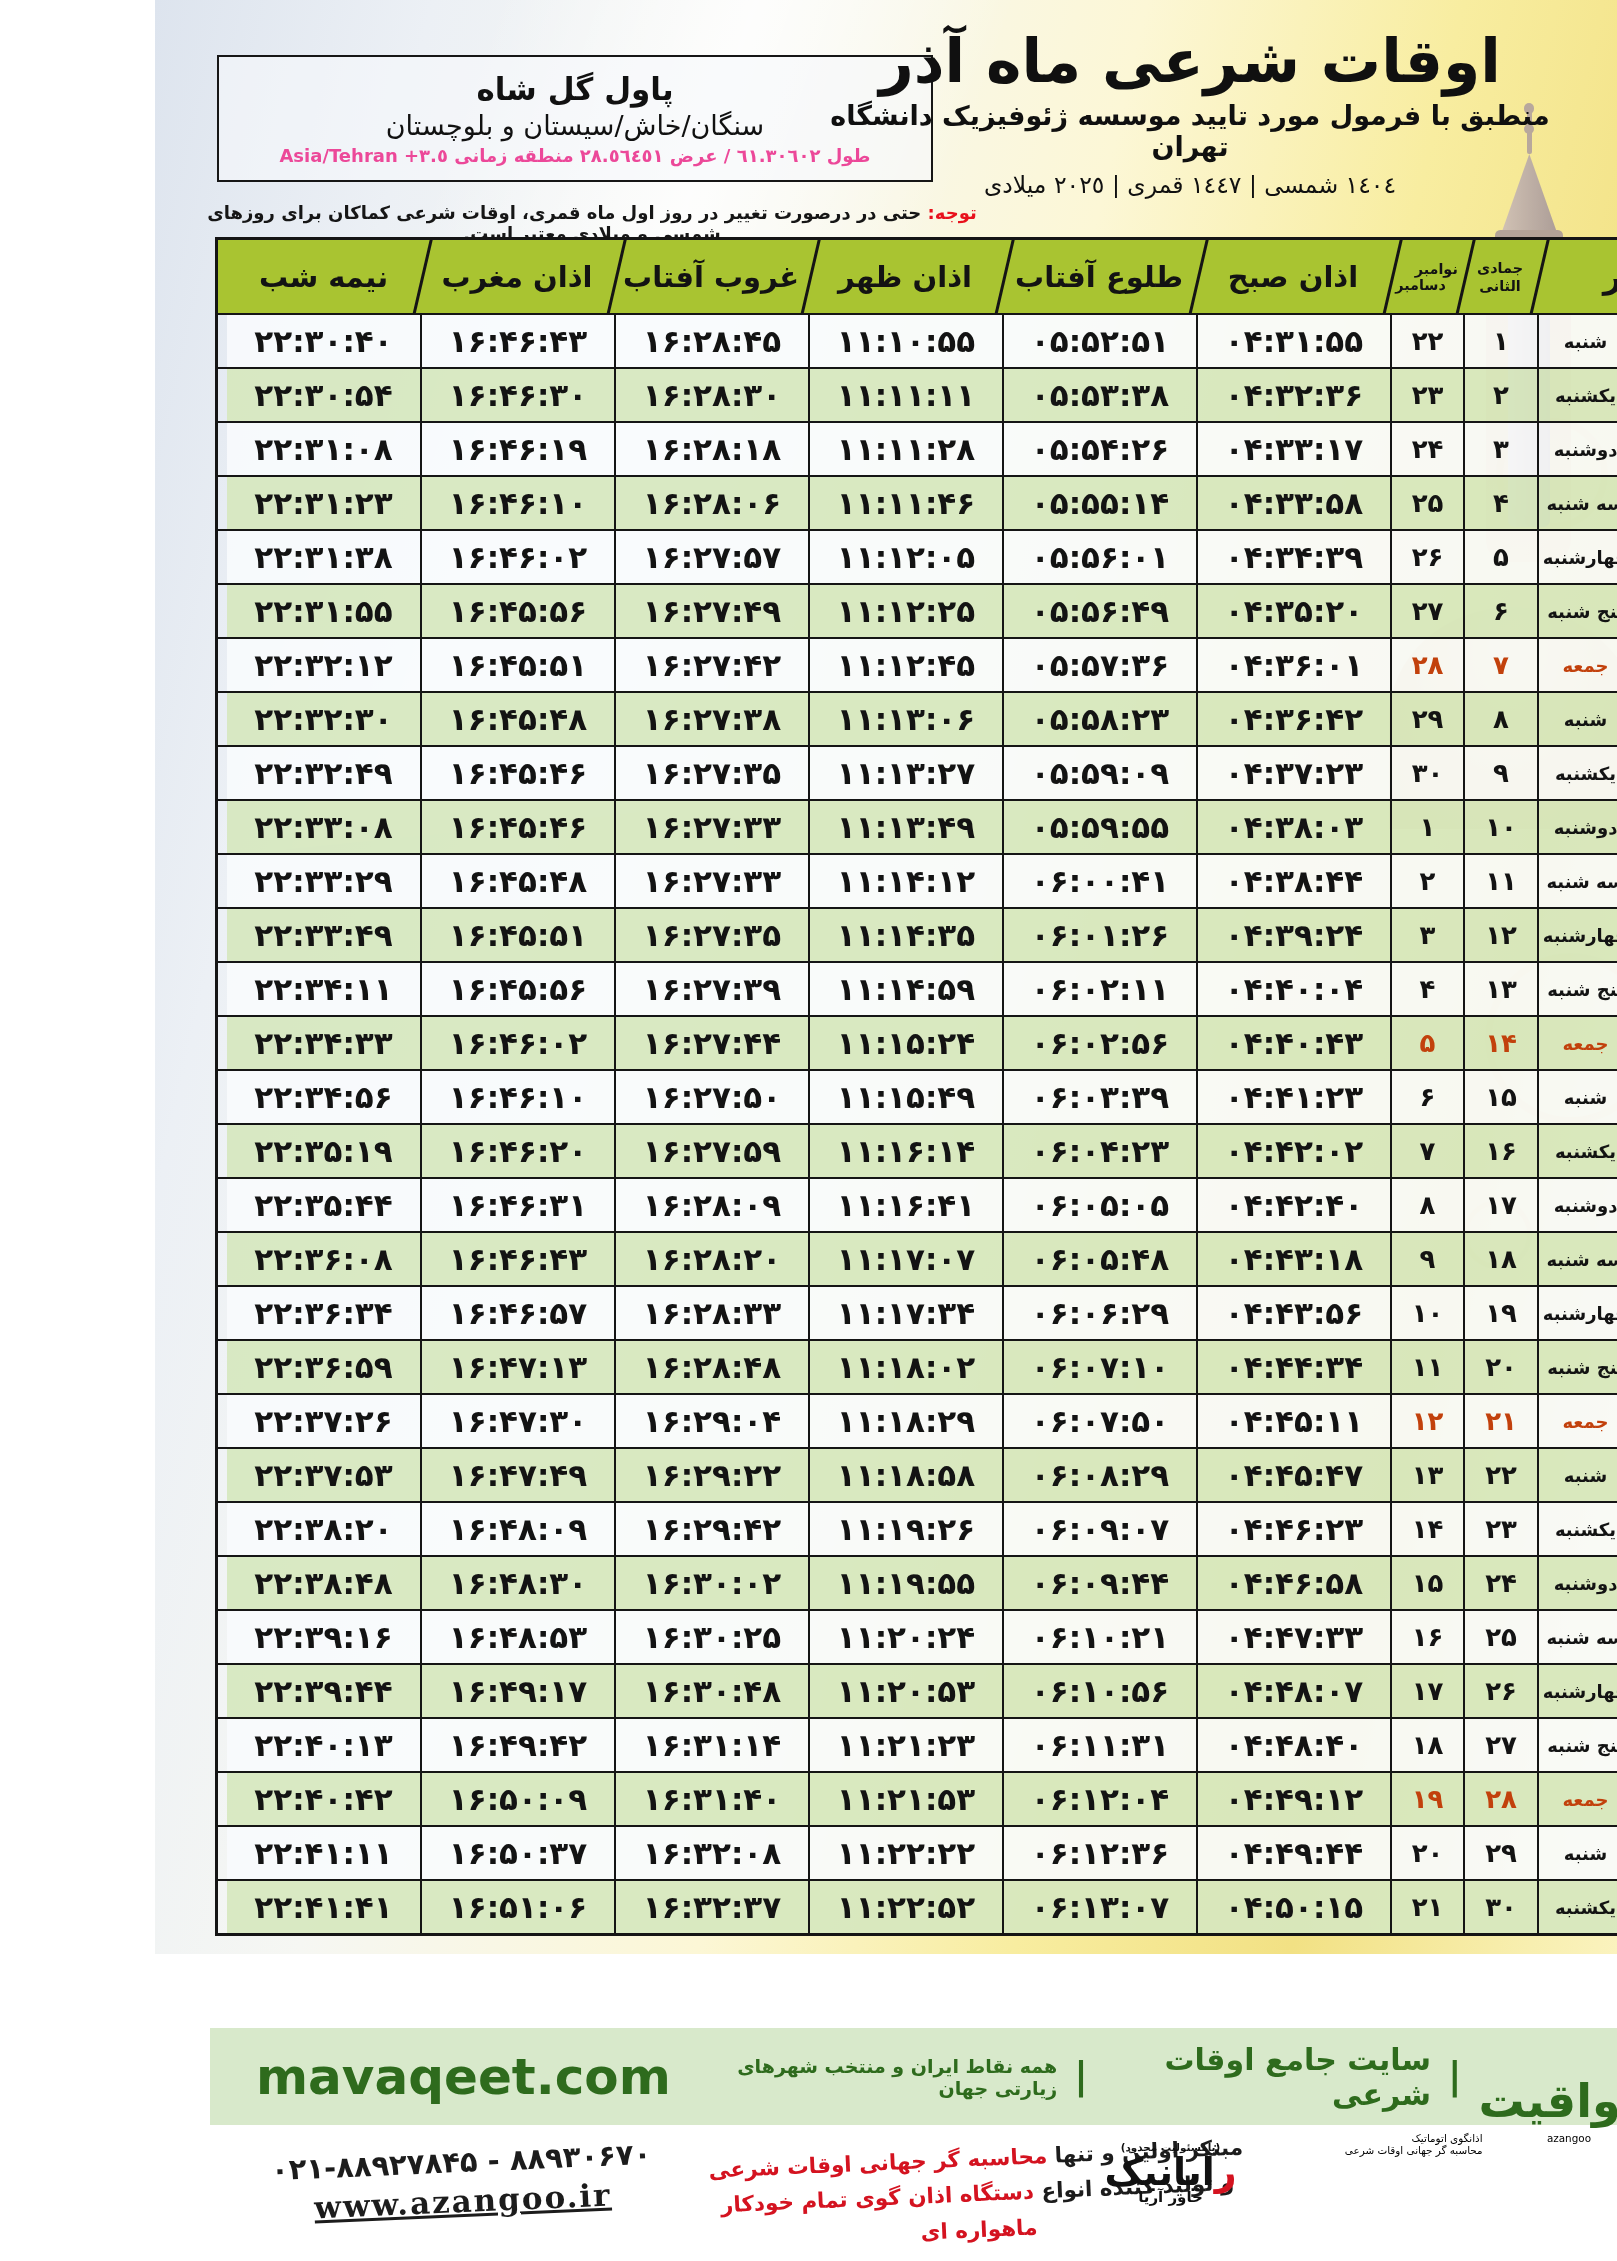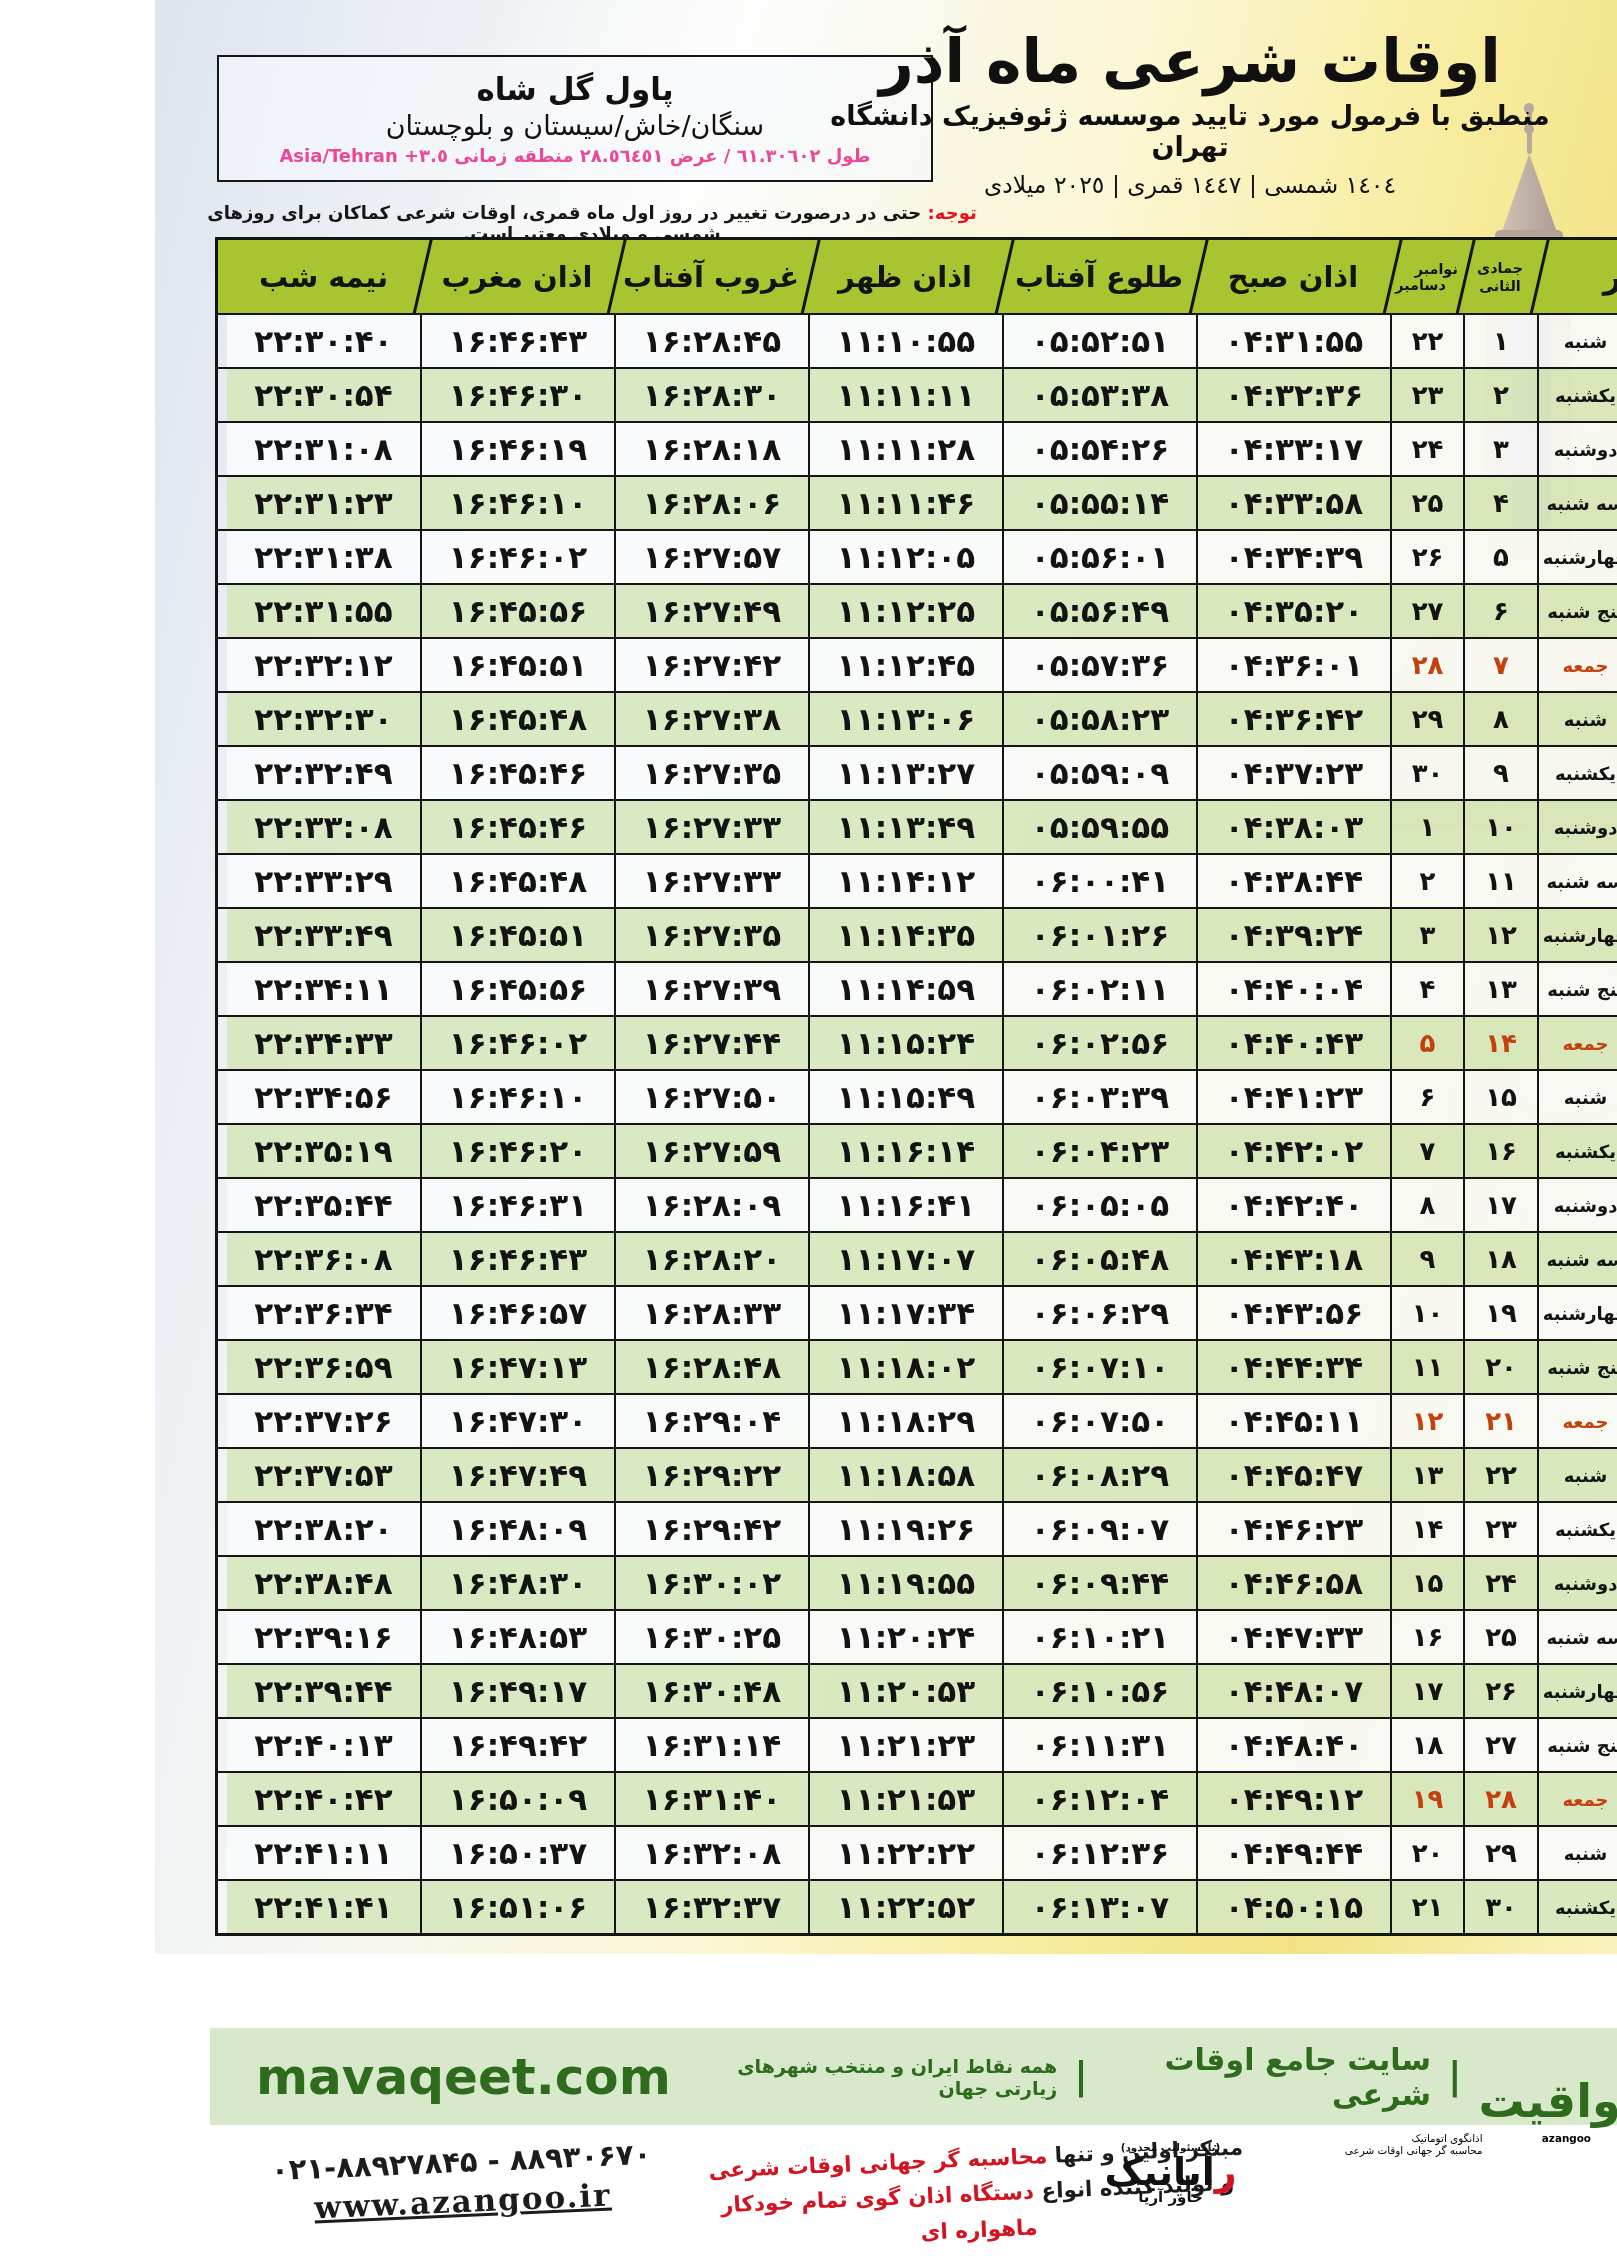--- a/index.html
+++ b/index.html
@@ -83,21 +83,21 @@
   .bt-site{font-family:"DejaVu Serif", serif;font-size:31px;font-weight:bold;text-decoration:underline;letter-spacing:2px;direction:ltr;margin-top:3.9px;}
   .bt-ad{position:absolute;left:555px;top:2141px;width:535px;text-align:center;transform:rotate(-2.5deg);
     font-size:21.5px;font-weight:bold;line-height:1.65;color:#1c1c1c;}
   .ad-red{color:#d41320;}
   .rayanik{position:absolute;right:339px;top:2141px;width:215px;text-align:center;color:#111;}
   .ray-note{font-size:10.4px;font-weight:bold;}
   .ray-main{font-size:38px;font-weight:bold;line-height:1.05;}
   .ray-initial{color:#d41320;}
   .ray-side{font-size:15px;font-weight:bold;margin-top:-5.2px;}
   .azangoo{position:absolute;right:26px;top:2132px;width:307px;display:flex;align-items:flex-start;gap:10.4px;direction:rtl;}
-  .az-icons{position:relative;width:98px;height:111px;flex:none;font-weight:bold;}
+  .az-icons{position:relative;width:98px;height:111px;flex:none;}
   .az-minaret{position:absolute;left:5.2px;top:0;width:25px;height:98px;background:linear-gradient(90deg,#f9cf72,#e8districts;border:0;}
   .az-minaret{background:linear-gradient(90deg,#f9cf72,#df851e);border:2px solid #222;border-radius:45% 45% 3.9px 3.9px / 28% 28% 3.9px 3.9px;}
   .az-dome{position:absolute;left:34px;top:27px;width:60px;height:65px;border:2px solid #222;
     background:radial-gradient(circle at 35% 28%,#fcd98a,#f0a43c 62%,#d97b1a);
     border-radius:50% 50% 16% 16% / 62% 62% 12% 12%;}
   .az-word{position:absolute;left:30px;top:97px;font-size:19.6px;font-weight:bold;color:#222;direction:ltr;letter-spacing:0.7px;}
   .az-word .a-red{color:#e8341c;}
   .az-text{padding-top:18px;text-align:center;}
   .az-title{font-size:27px;font-weight:bold;color:#111;line-height:1.0;}
   .az-initial{color:#d41320;}

